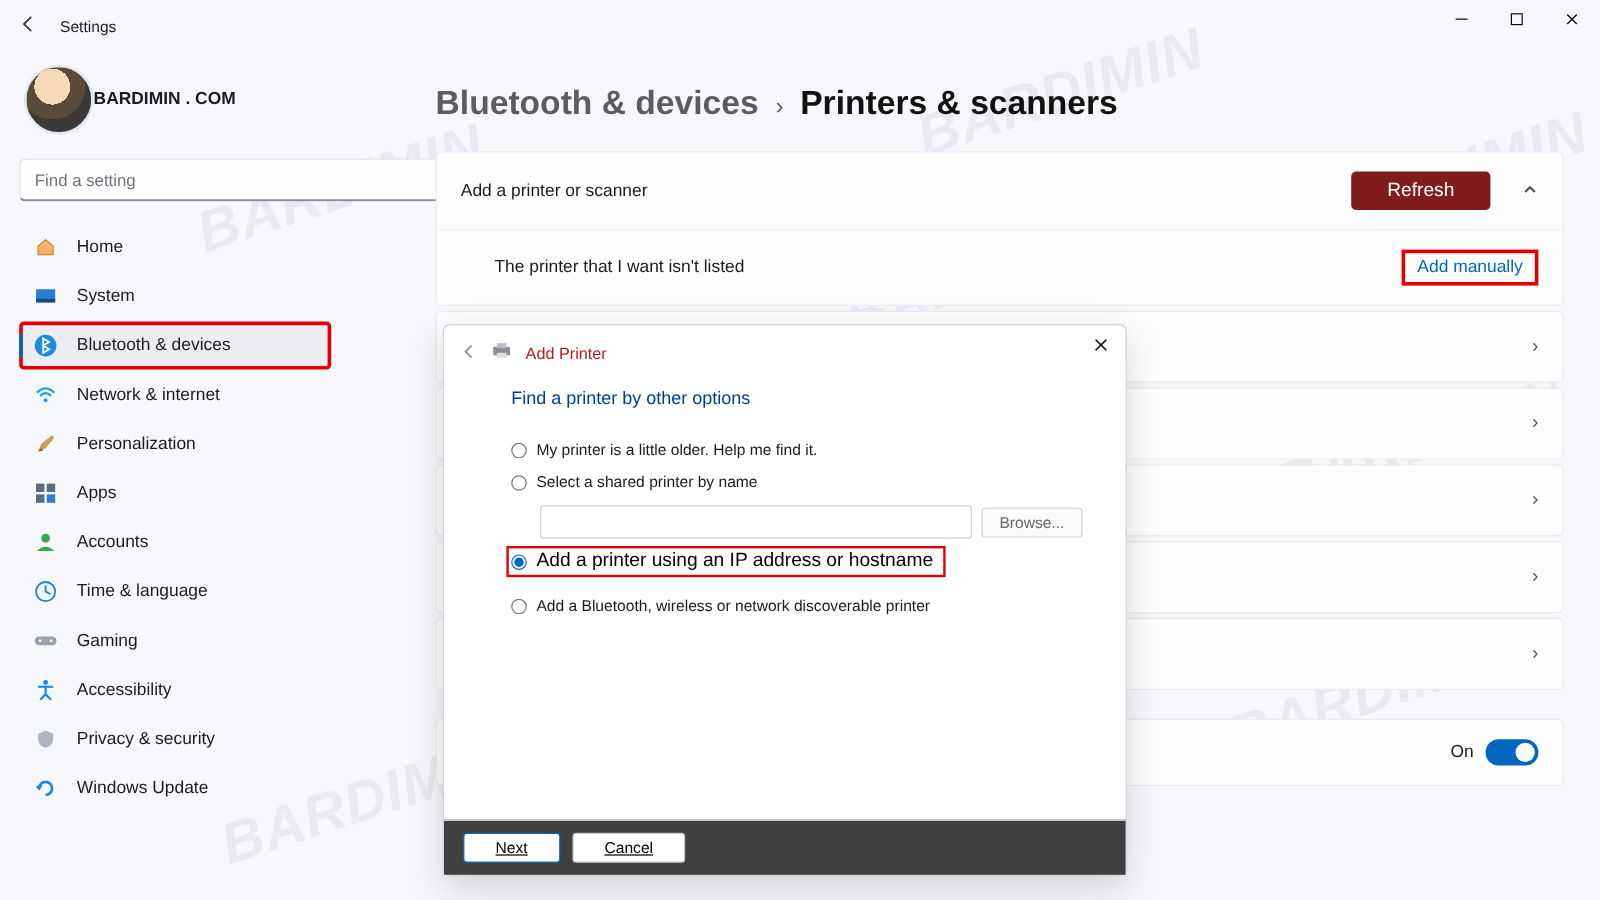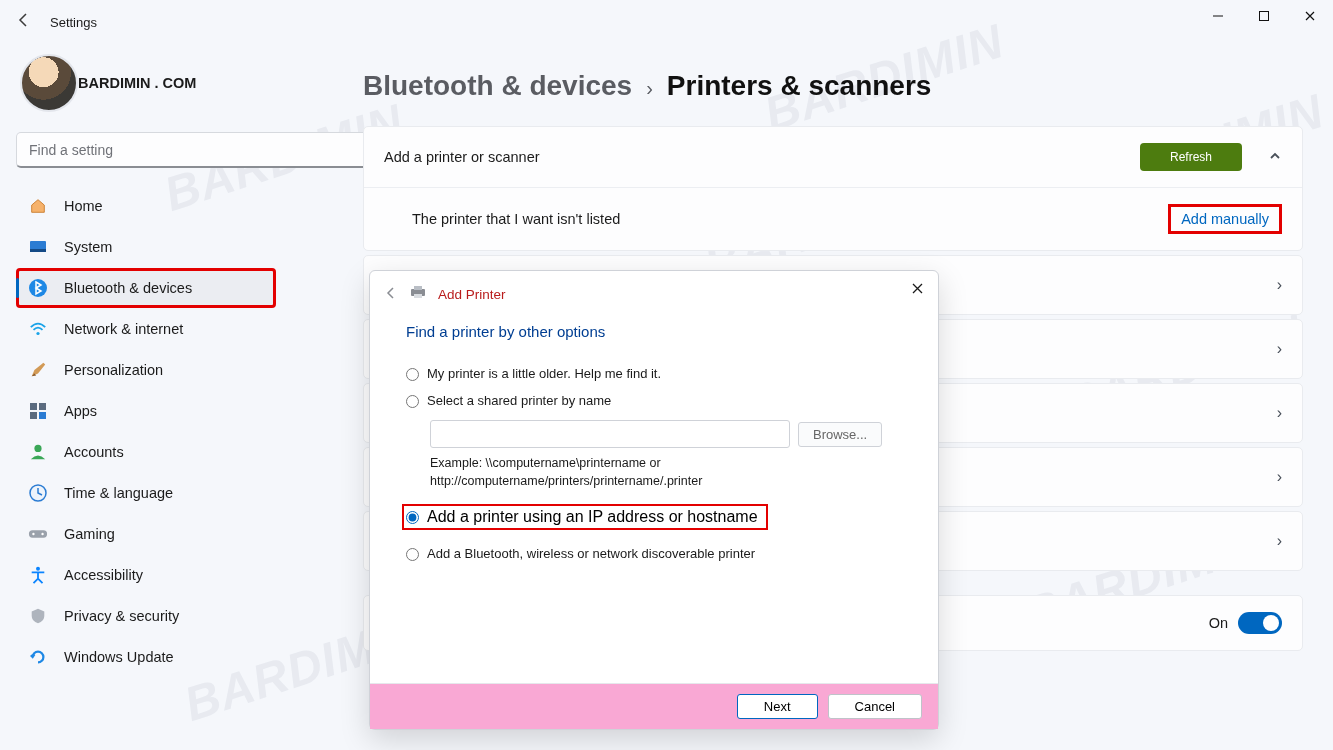--- a/index.html
+++ b/index.html
@@ -33,47 +33,47 @@
 
     .main { flex: 1; padding: 26px 30px 0 18px; position: relative; overflow: hidden; }
     .crumbs { display: flex; align-items: baseline; gap: 14px; margin-bottom: 24px; flex-wrap: wrap; }
     .crumb1 { font-size: 28px; font-weight: 600; color: #5a5c62; }
     .crumb-sep { font-size: 20px; color: #5a5c62; }
     .crumb2 { font-size: 28px; font-weight: 600; color: #111; }
 
     .card { background: #fdfdfe; border: 1px solid #e9ebef; border-radius: 5px; margin-bottom: 4px; }
     .card-row { display: flex; align-items: center; justify-content: space-between; padding: 16px 20px; font-size: 14.5px; color: #1b1b1b; }
     .card-sep { border-top: 1px solid #eceef2; }
-    .btn-primary { background: #4d7c0f; color: #fff; border: none; border-radius: 4px; padding: 7px 30px; font-size: 12px; cursor: default; }
+    .btn-primary { background: #7f1d1d; color: #fff; border: none; border-radius: 4px; padding: 7px 30px; font-size: 16px; cursor: default; }
     .chev-toggle { margin-left: 16px; color: #49505a; font-size: 14px; }
     .link-btn { color: #0067c0; font-size: 14.5px; padding: 4px 8px; }
     .row-right { display: flex; align-items: center; gap: 10px; }
     .sub-row { padding-left: 48px; }
     .placeholder-row { height: 58px; }
     .chev-right { color: #49505a; font-size: 16px; }
     .toggle { width: 44px; height: 22px; border-radius: 11px; background: #0067c0; position: relative; }
     .toggle::after { content:''; position:absolute; right:3px; top:3px; width:16px; height:16px; background:#fff; border-radius:50%; }
 
     
     .dialog { position: absolute; left: 369px; top: 270px; width: 570px; height: 460px; background: #fff; border: 1px solid #cfd2d8; border-radius: 6px; box-shadow: 0 10px 30px rgba(0,0,0,0.15); display: flex; flex-direction: column; }
     .dlg-hdr { display: flex; align-items: center; gap: 10px; padding: 14px 14px 6px 14px; position: relative; }
     .dlg-back { color: #7a7d82; font-size: 15px; }
     .dlg-title { font-size: 13.5px; color: #b91c1c; }
     .dlg-close { position: absolute; right: 14px; top: 10px; font-size: 15px; color: #1b1b1b; }
-    .dlg-body { padding: 14px 36px 10px 36px; flex: 1; }
+    .dlg-body { padding: 14px 36px 10px 56px; flex: 1; }
     .dlg-heading { color: #003e92; font-size: 15px; margin-bottom: 26px; }
     .opt { display: flex; align-items: flex-start; gap: 8px; font-size: 13px; color: #1b1b1b; margin-bottom: 12px; }
     .opt input[type=radio] { margin-top: 2px; }
     .opt-box { padding: 0 0 4px 0; }
     .hl-opt { border: 2.5px solid #e30000; padding: 2px 8px 2px 2px; margin-left: -4px; display:inline-flex; align-items:center; gap:8px;}
     .shared-input { display: flex; gap: 8px; margin: 2px 0 6px 24px; align-items: center; }
     .shared-input input { flex: 1; height: 28px; border: 1px solid #cfd2d8; border-radius: 3px; padding: 0 8px; max-width: 360px; }
     .browse { border: 1px solid #cfd2d8; background: #fafbfc; border-radius: 3px; padding: 4px 14px; font-size: 13px; color: #666; }
     .example { font-size: 12.5px; color: #1b1b1b; margin: 2px 0 14px 24px; line-height: 1.45; max-width: 340px; }
-    .dlg-ftr { border-top: 1px solid #e6e8ec; padding: 10px 16px; display: flex; justify-content: flex-end; gap: 10px; background: #f9a8d4; }
+    .dlg-ftr { border-top: 1px solid #e6e8ec; padding: 10px 16px; display: flex; justify-content: flex-start; gap: 10px; background: #404040; text-decoration: underline; }
     .dlg-btn { border: 1px solid #bfc3c9; background: #fff; border-radius: 3px; padding: 4px 26px; font-size: 13px; }
     .dlg-btn.primary { border-color: #0067c0; }
 
     .watermark { position: absolute; color: rgba(120,130,145,0.10); font-size: 48px; font-weight: 800; font-style: italic; transform: rotate(-18deg); pointer-events: none; letter-spacing: 1px;}
   </style>
 </head>
 <body>
 
 <div class="watermark" style="left:160px; top:130px;">BARDIMIN</div>
 <div class="watermark" style="left:760px; top:50px;">BARDIMIN</div>
@@ -341,24 +341,20 @@
     </div>
 
     <div class="opt">
       <input type="radio" name="po" style="">
       <label>Select a shared printer by name</label>
     </div>
     <div class="shared-input">
       <input type="text" style="">
       <button class="browse">Browse...</button>
     </div>
-    <div class="example">
-      <span>Example: \\computername\printername or</span><br>
-      <span>http://computername/printers/printername/.printer</span>
-    </div>
 
     <div class="opt-box">
       <span class="hl-opt">
         <input type="radio" name="po" checked="" style="accent-color: rgb(0, 103, 192);">
         <label>Add a printer using an IP address or hostname</label>
       </span>
     </div>
 
     <div class="opt" style="margin-top:12px;">
       <input type="radio" name="po" style="">

